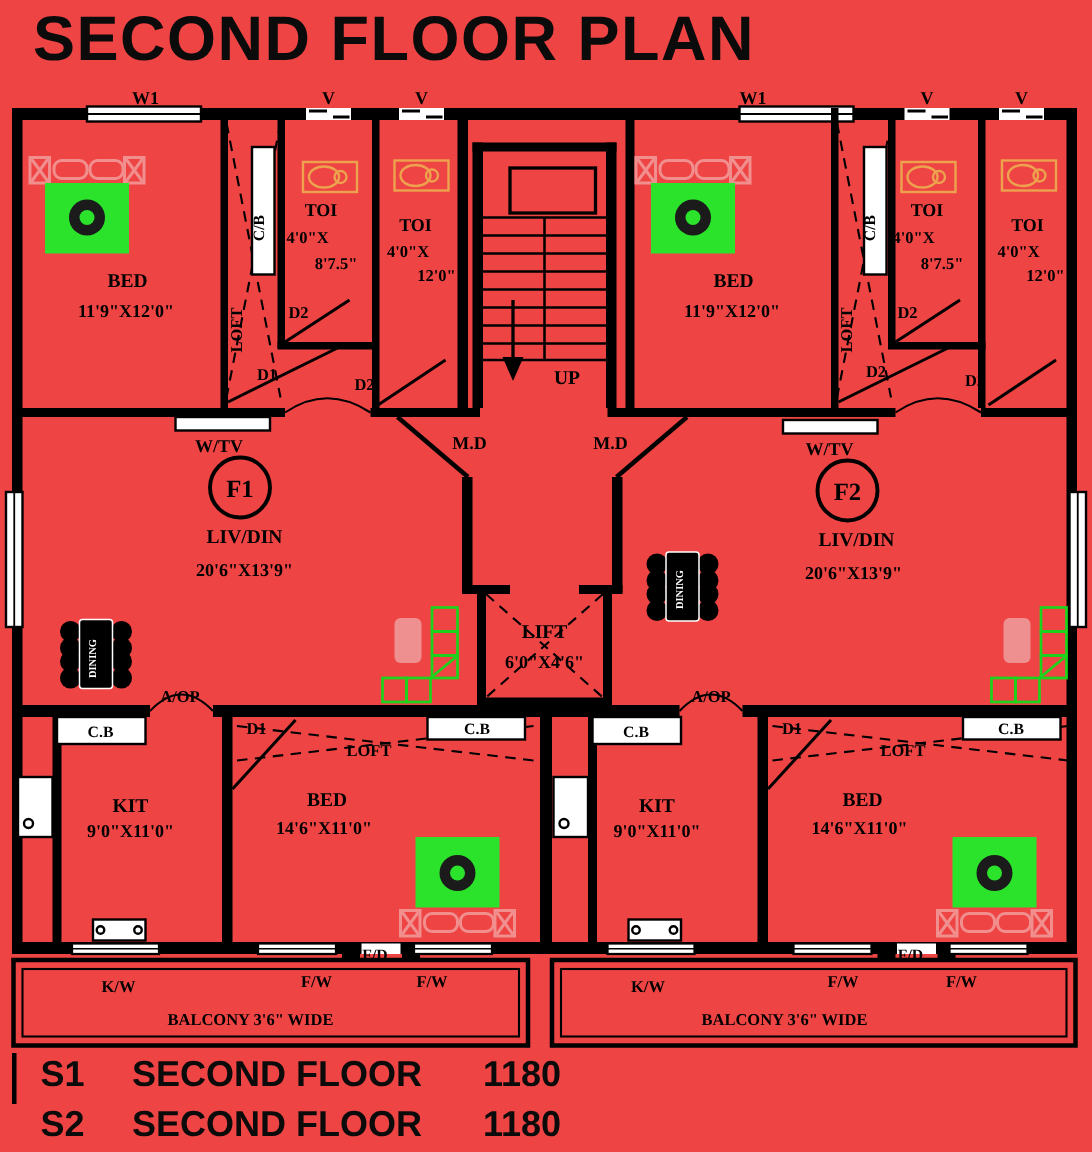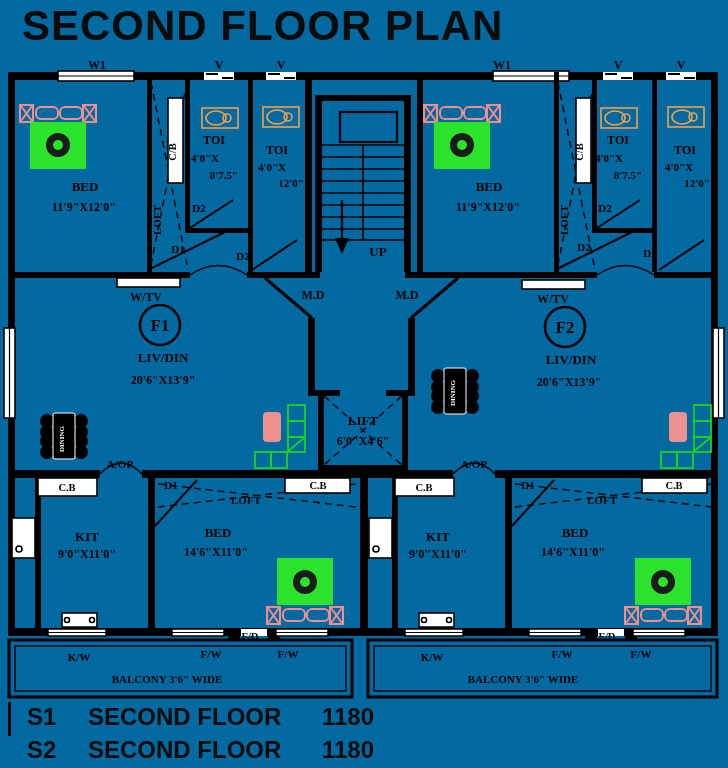--- a/index.html
+++ b/index.html
@@ -1,16 +1,16 @@
 <!DOCTYPE html>
 <html><head>
 <meta charset="utf-8">
 <style>
   html,body{margin:0;padding:0;background:#ffffff;}
-  .stage{position:relative;width:728px;height:768px;background:#0369a1;overflow:hidden;
+  .stage{position:relative;width:728px;height:768px;background:#ef4444;overflow:hidden;
          font-family:"Liberation Serif",serif;}
   .title{position:absolute;left:22px;top:2px;font-family:"Liberation Sans",sans-serif;
          font-weight:700;font-size:42px;letter-spacing:1px;color:#0b0b0b;white-space:nowrap;}
   .plan{position:absolute;left:0;top:60px;}
   text{font-family:"Liberation Serif",serif;font-weight:700;fill:#000;text-anchor:middle;}.t10{font-size:10.5px}.t11{font-size:11px}.t12{font-size:12px}
   .t13{font-size:13px}.t16{font-size:16.5px}
   .sched-row{position:absolute;font-family:"Liberation Sans",sans-serif;font-weight:700;
              font-size:24px;color:#0b0b0b;white-space:nowrap;}
   .sched-cell{position:absolute;top:0;}
   .tick{position:absolute;background:#000;}

